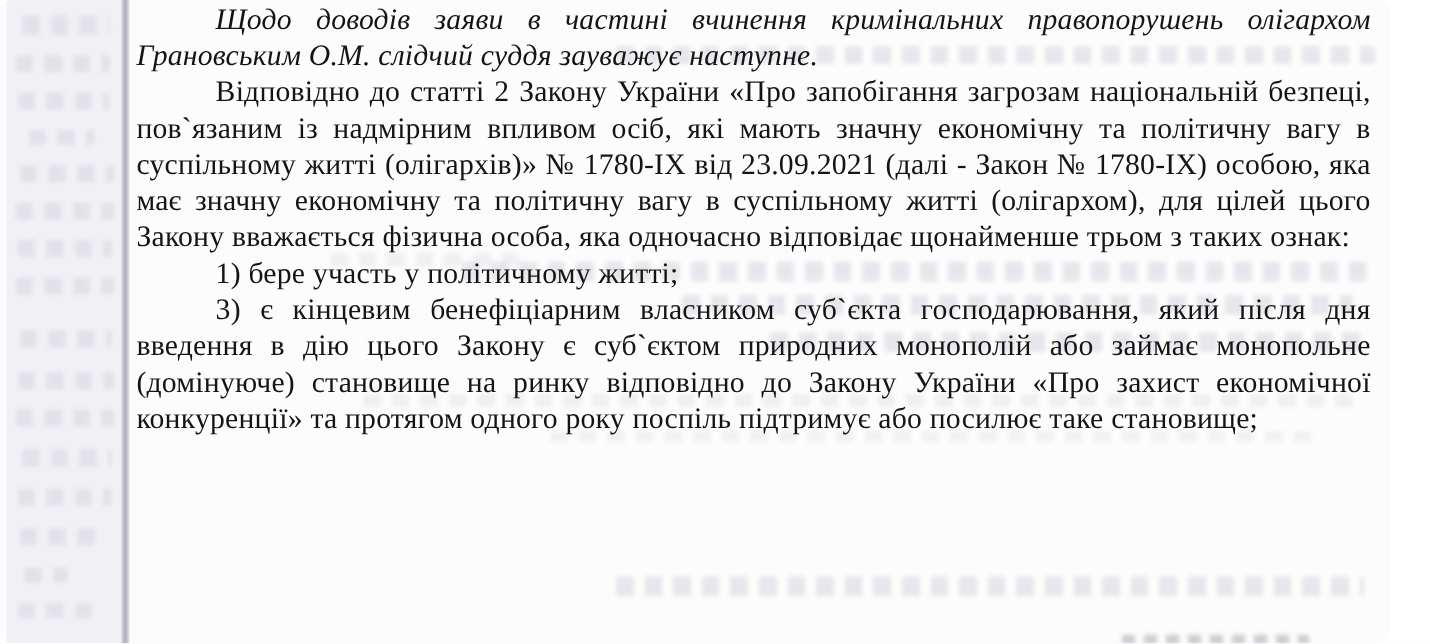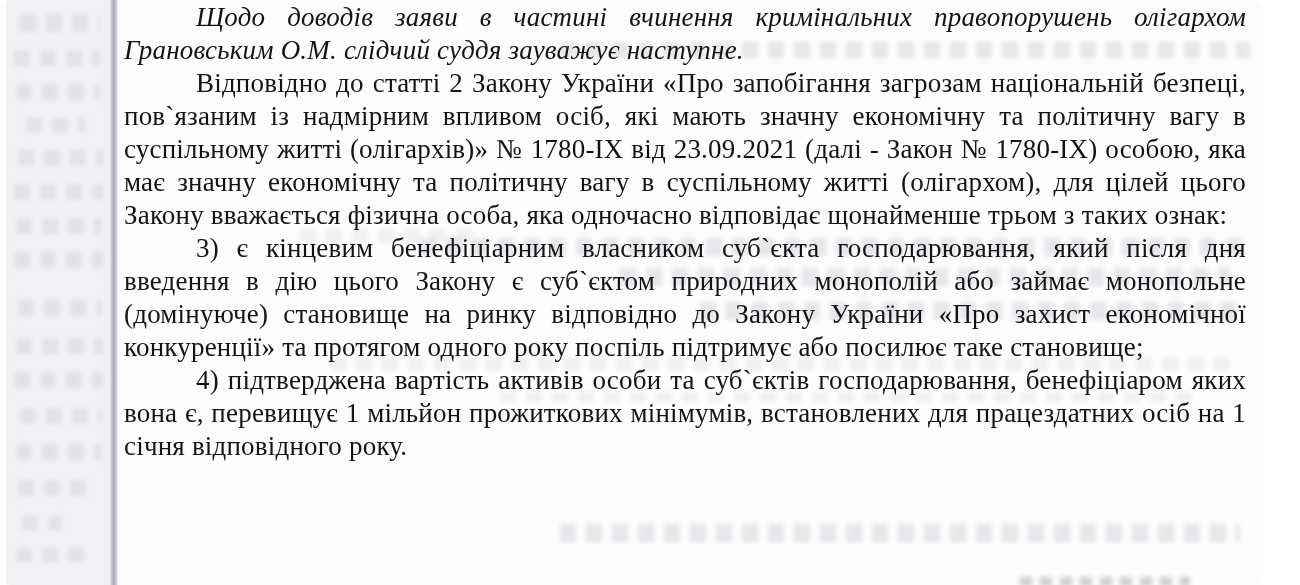--- a/index.html
+++ b/index.html
@@ -88,17 +88,17 @@
   <div class="bleed" style="left:620px;  top:268px; width:610px; height:18px;"></div>
   <div class="bleed" style="left:700px;  top:302px; width:545px; height:18px;"></div>
   <div class="bleed" style="left:330px;  top:358px; width:900px; height:12px; opacity:.35;"></div>
   <div class="bleed" style="left:500px;  top:392px; width:700px; height:10px; opacity:.3;"></div>
   <div class="bleed" style="left:560px;  top:524px; width:680px; height:18px;"></div>
   <div class="bleed dark" style="left:1020px; top:577px; width:170px; height:9px;"></div>
 
   <div class="text-area">
     <p class="lead">Щодо доводів заяви в частині вчинення кримінальних правопорушень олігархом Грановським О.М. слідчий суддя зауважує наступне.</p>
     <p>Відповідно до статті 2 Закону України «Про запобігання загрозам національній безпеці, пов`язаним із надмірним впливом осіб, які мають значну економічну та політичну вагу в суспільному житті (олігархів)» № 1780-IX від 23.09.2021 (далі - Закон № 1780-IX) особою, яка має значну економічну та політичну вагу в суспільному житті (олігархом), для цілей цього Закону вважається фізична особа, яка одночасно відповідає щонайменше трьом з таких ознак:</p>
+    <p>1) бере участь у політичному житті;</p>
     <p>3) є кінцевим бенефіціарним власником суб`єкта господарювання, який після дня введення в дію цього Закону є суб`єктом природних монополій або займає монопольне (домінуюче) становище на ринку відповідно до Закону України «Про захист економічної конкуренції» та протягом одного року поспіль підтримує або посилює таке становище;</p>
-    <p>4) підтверджена вартість активів особи та суб`єктів господарювання, бенефіціаром яких вона є, перевищує 1 мільйон прожиткових мінімумів, встановлених для працездатних осіб на 1 січня відповідного року.</p>
   </div>
 
 </div>
 
 </body></html>

